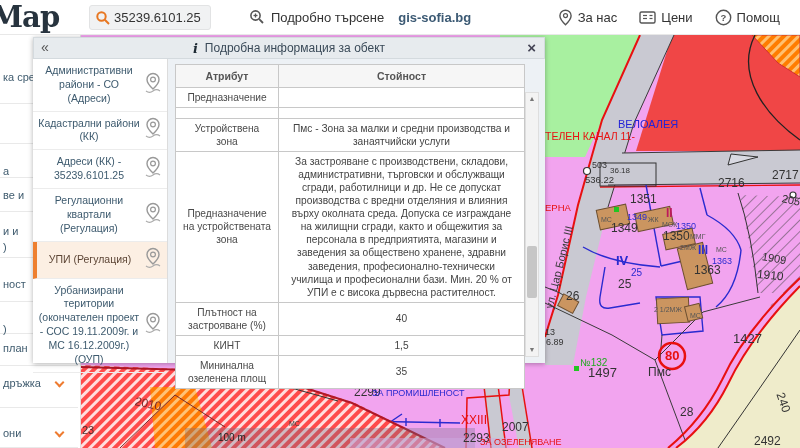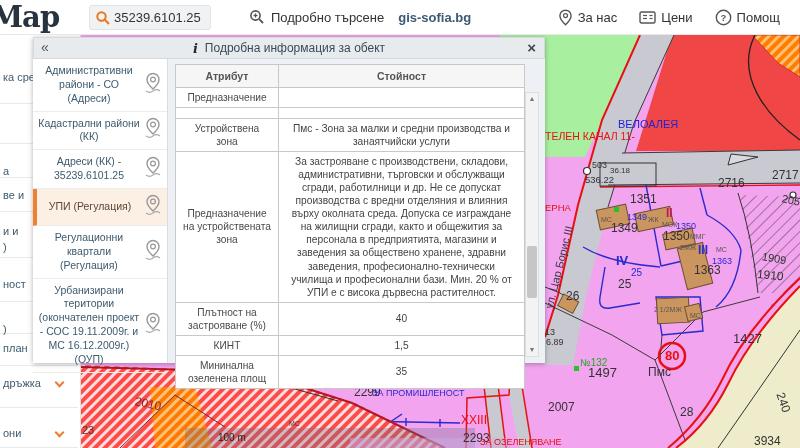--- a/index.html
+++ b/index.html
@@ -226,27 +226,27 @@
       <span class="maplabel" style="left: 690px; top: 277px; color: rgb(85, 85, 85); font-size: 7px;">МС</span>
       <span class="maplabel" style="left: 733px; top: 297px; color: rgb(51, 51, 51); font-size: 13px;">1427</span>
       <span class="maplabel" style="left: 545px; top: 293px; color: rgb(51, 51, 51); font-size: 9px;">13</span>
       <span class="maplabel" style="left: 546px; top: 303px; color: rgb(51, 51, 51); font-size: 9px;">6.89</span>
       <span class="maplabel" style="left: 580px; top: 323px; color: rgb(31, 170, 31); font-size: 10px;">№132</span>
       <span class="maplabel" style="left: 588px; top: 331px; color: rgb(51, 51, 51); font-size: 13px;">1497</span>
       <span class="maplabel" style="left: 665px; top: 314px; color: rgb(232, 16, 16); font-size: 13px; font-weight: bold;">80</span>
       <span class="maplabel" style="left: 648px; top: 331px; color: rgb(51, 51, 51); font-size: 12px;">Пмс</span>
       <span class="maplabel" style="left: 680px; top: 371px; color: rgb(51, 51, 51); font-size: 12px;">28</span>
       <span class="maplabel" style="left: 780px; top: 352px; color: rgb(51, 51, 51); font-size: 12px; transform: rotate(70deg);">240</span>
-      <span class="maplabel" style="left: 754px; top: 400px; color: rgb(51, 51, 51); font-size: 12px;">3934</span>
+      <span class="maplabel" style="left: 754px; top: 400px; color: rgb(51, 51, 51); font-size: 12px;">2492</span>
       <span class="maplabel" style="left: 357px; top: 331px; color: rgb(42, 42, 208); font-size: 11px; font-weight: bold;">IX</span>
       <span class="maplabel" style="left: 369px; top: 341px; color: rgb(42, 42, 208); font-size: 9px;">1404</span>
       <span class="maplabel" style="left: 354px; top: 351px; color: rgb(51, 51, 51); font-size: 12px;">2299</span>
       <span class="maplabel" style="left: 372px; top: 354px; color: rgb(42, 42, 208); font-size: 9px;">ЗА ПРОМИШЛЕНОСТ</span>
       <span class="maplabel" style="left: 461px; top: 379px; color: rgb(232, 16, 16); font-size: 12px; font-weight: normal;">XXIII</span>
-      <span class="maplabel" style="left: 502px; top: 366px; color: rgb(51, 51, 51); font-size: 12px; padding-left: 46px;">2007</span>
+      <span class="maplabel" style="left: 502px; top: 386px; color: rgb(51, 51, 51); font-size: 12px;">2007</span>
       <span class="maplabel" style="left: 463px; top: 397px; color: rgb(51, 51, 51); font-size: 12px;">2293</span>
       <span class="maplabel" style="left: 480px; top: 403px; color: rgb(232, 16, 16); font-size: 9px;">ЗА ОЗЕЛЕНЯВАНЕ</span>
       <span class="maplabel" style="left: 135px; top: 360px; color: rgb(122, 42, 42); font-size: 12px; transform: rotate(12deg);">2010</span>
       <span class="maplabel" style="left: 82px; top: 390px; color: rgb(74, 48, 48); font-size: 11px;">23</span>
       <span class="maplabel" style="left: 284px; top: 347px; color: rgb(58, 58, 58); font-size: 7px;">МС</span>
       <span class="maplabel" style="left: 289px; top: 385px; color: rgb(58, 58, 58); font-size: 7px;">МС</span>
       <span class="maplabel" style="left: 218px; top: 398px; color: rgb(34, 34, 34); font-size: 10px;">100 m</span>
     </div>
 
   <aside id="basebar">
@@ -308,32 +308,32 @@
           <div class="layeritem">
     <div class="ltxt">Адреси (КК) - 35239.6101.25</div>
     <div class="licon">
       <svg width="20" height="22" viewBox="0 0 20 22">
         <path d="M10 1.5 a6 6 0 0 1 6 6 c0 4 -6 9.5 -6 9.5 s-6 -5.5 -6 -9.5 a6 6 0 0 1 6 -6 z" fill="none" stroke="#999" stroke-width="1.4"></path>
         <circle cx="10" cy="7.5" r="2.4" fill="none" stroke="#999" stroke-width="1.2"></circle>
         <path d="M3 19 q3.5 2.6 7 0 q3.5 -2.6 7 0" fill="none" stroke="#aaa" stroke-width="1.2"></path>
       </svg>
     </div>
   </div>
+          <div class="layeritem">
+    <div class="ltxt">Регулационни квартали (Регулация)</div>
+    <div class="licon">
+      <svg width="20" height="22" viewBox="0 0 20 22">
+        <path d="M10 1.5 a6 6 0 0 1 6 6 c0 4 -6 9.5 -6 9.5 s-6 -5.5 -6 -9.5 a6 6 0 0 1 6 -6 z" fill="none" stroke="#999" stroke-width="1.4"></path>
+        <circle cx="10" cy="7.5" r="2.4" fill="none" stroke="#999" stroke-width="1.2"></circle>
+        <path d="M3 19 q3.5 2.6 7 0 q3.5 -2.6 7 0" fill="none" stroke="#aaa" stroke-width="1.2"></path>
+      </svg>
+    </div>
+  </div>
           <div class="layeritem active">
     <div class="ltxt">УПИ (Регулация)</div>
-    <div class="licon">
-      <svg width="20" height="22" viewBox="0 0 20 22">
-        <path d="M10 1.5 a6 6 0 0 1 6 6 c0 4 -6 9.5 -6 9.5 s-6 -5.5 -6 -9.5 a6 6 0 0 1 6 -6 z" fill="none" stroke="#999" stroke-width="1.4"></path>
-        <circle cx="10" cy="7.5" r="2.4" fill="none" stroke="#999" stroke-width="1.2"></circle>
-        <path d="M3 19 q3.5 2.6 7 0 q3.5 -2.6 7 0" fill="none" stroke="#aaa" stroke-width="1.2"></path>
-      </svg>
-    </div>
-  </div>
-          <div class="layeritem">
-    <div class="ltxt">Регулационни квартали (Регулация)</div>
     <div class="licon">
       <svg width="20" height="22" viewBox="0 0 20 22">
         <path d="M10 1.5 a6 6 0 0 1 6 6 c0 4 -6 9.5 -6 9.5 s-6 -5.5 -6 -9.5 a6 6 0 0 1 6 -6 z" fill="none" stroke="#999" stroke-width="1.4"></path>
         <circle cx="10" cy="7.5" r="2.4" fill="none" stroke="#999" stroke-width="1.2"></circle>
         <path d="M3 19 q3.5 2.6 7 0 q3.5 -2.6 7 0" fill="none" stroke="#aaa" stroke-width="1.2"></path>
       </svg>
     </div>
   </div>
           <div class="layeritem">
     <div class="ltxt">Урбанизирани територии (окончателен проект - СОС 19.11.2009г. и МС 16.12.2009г.) (ОУП)</div>

